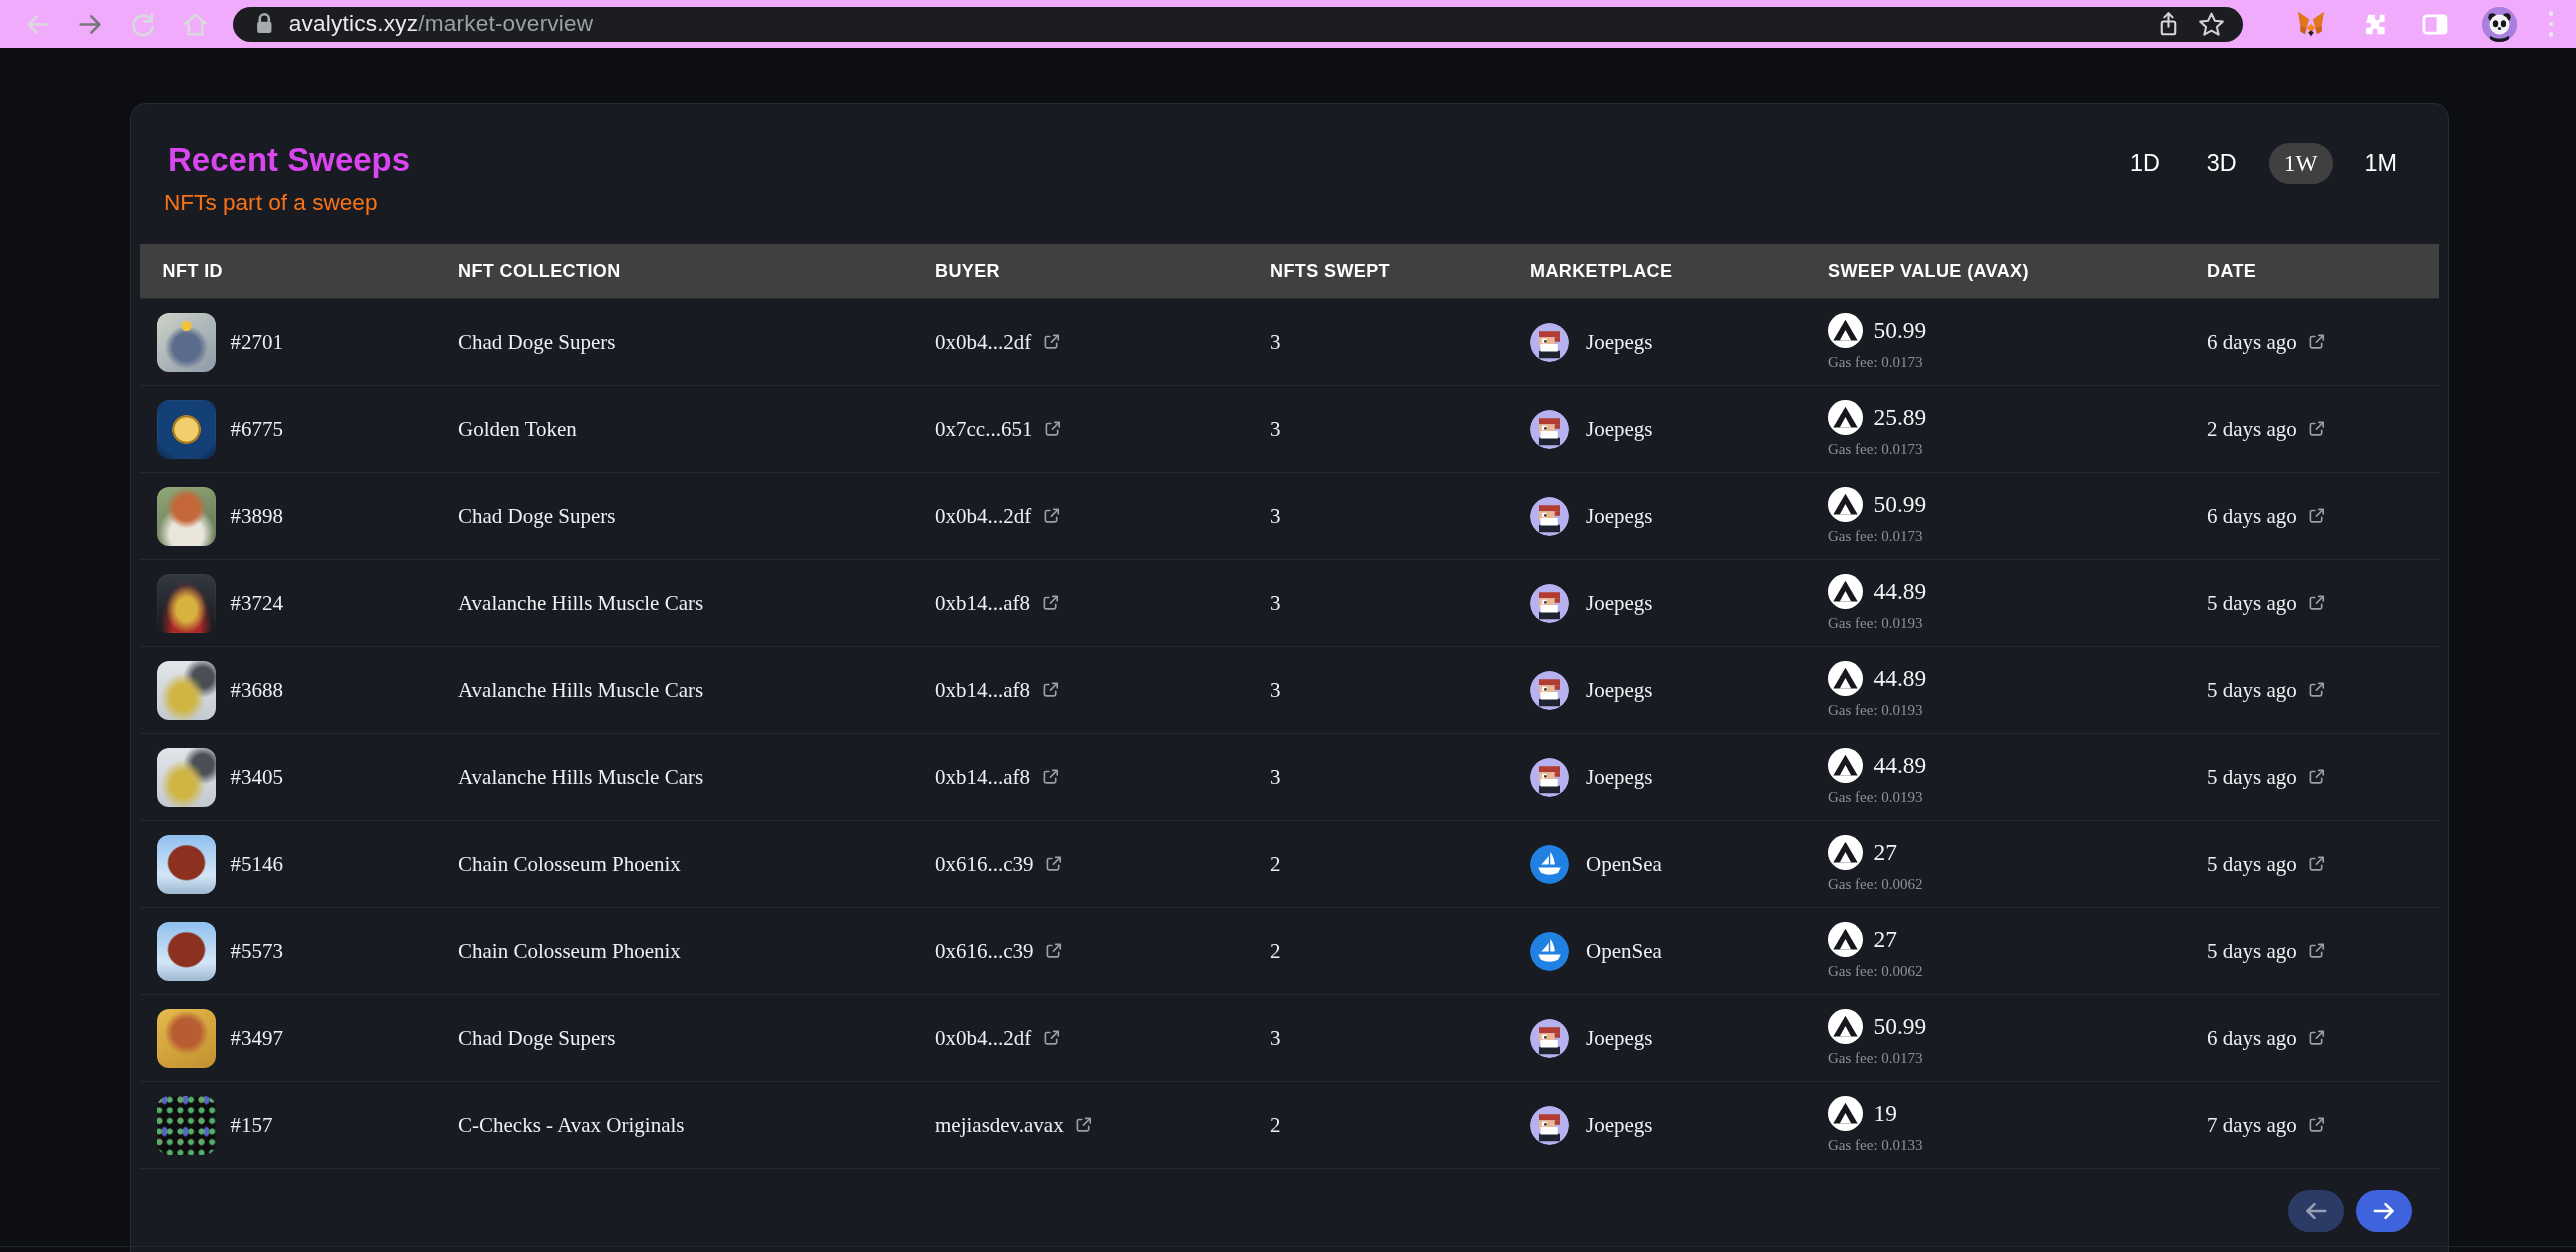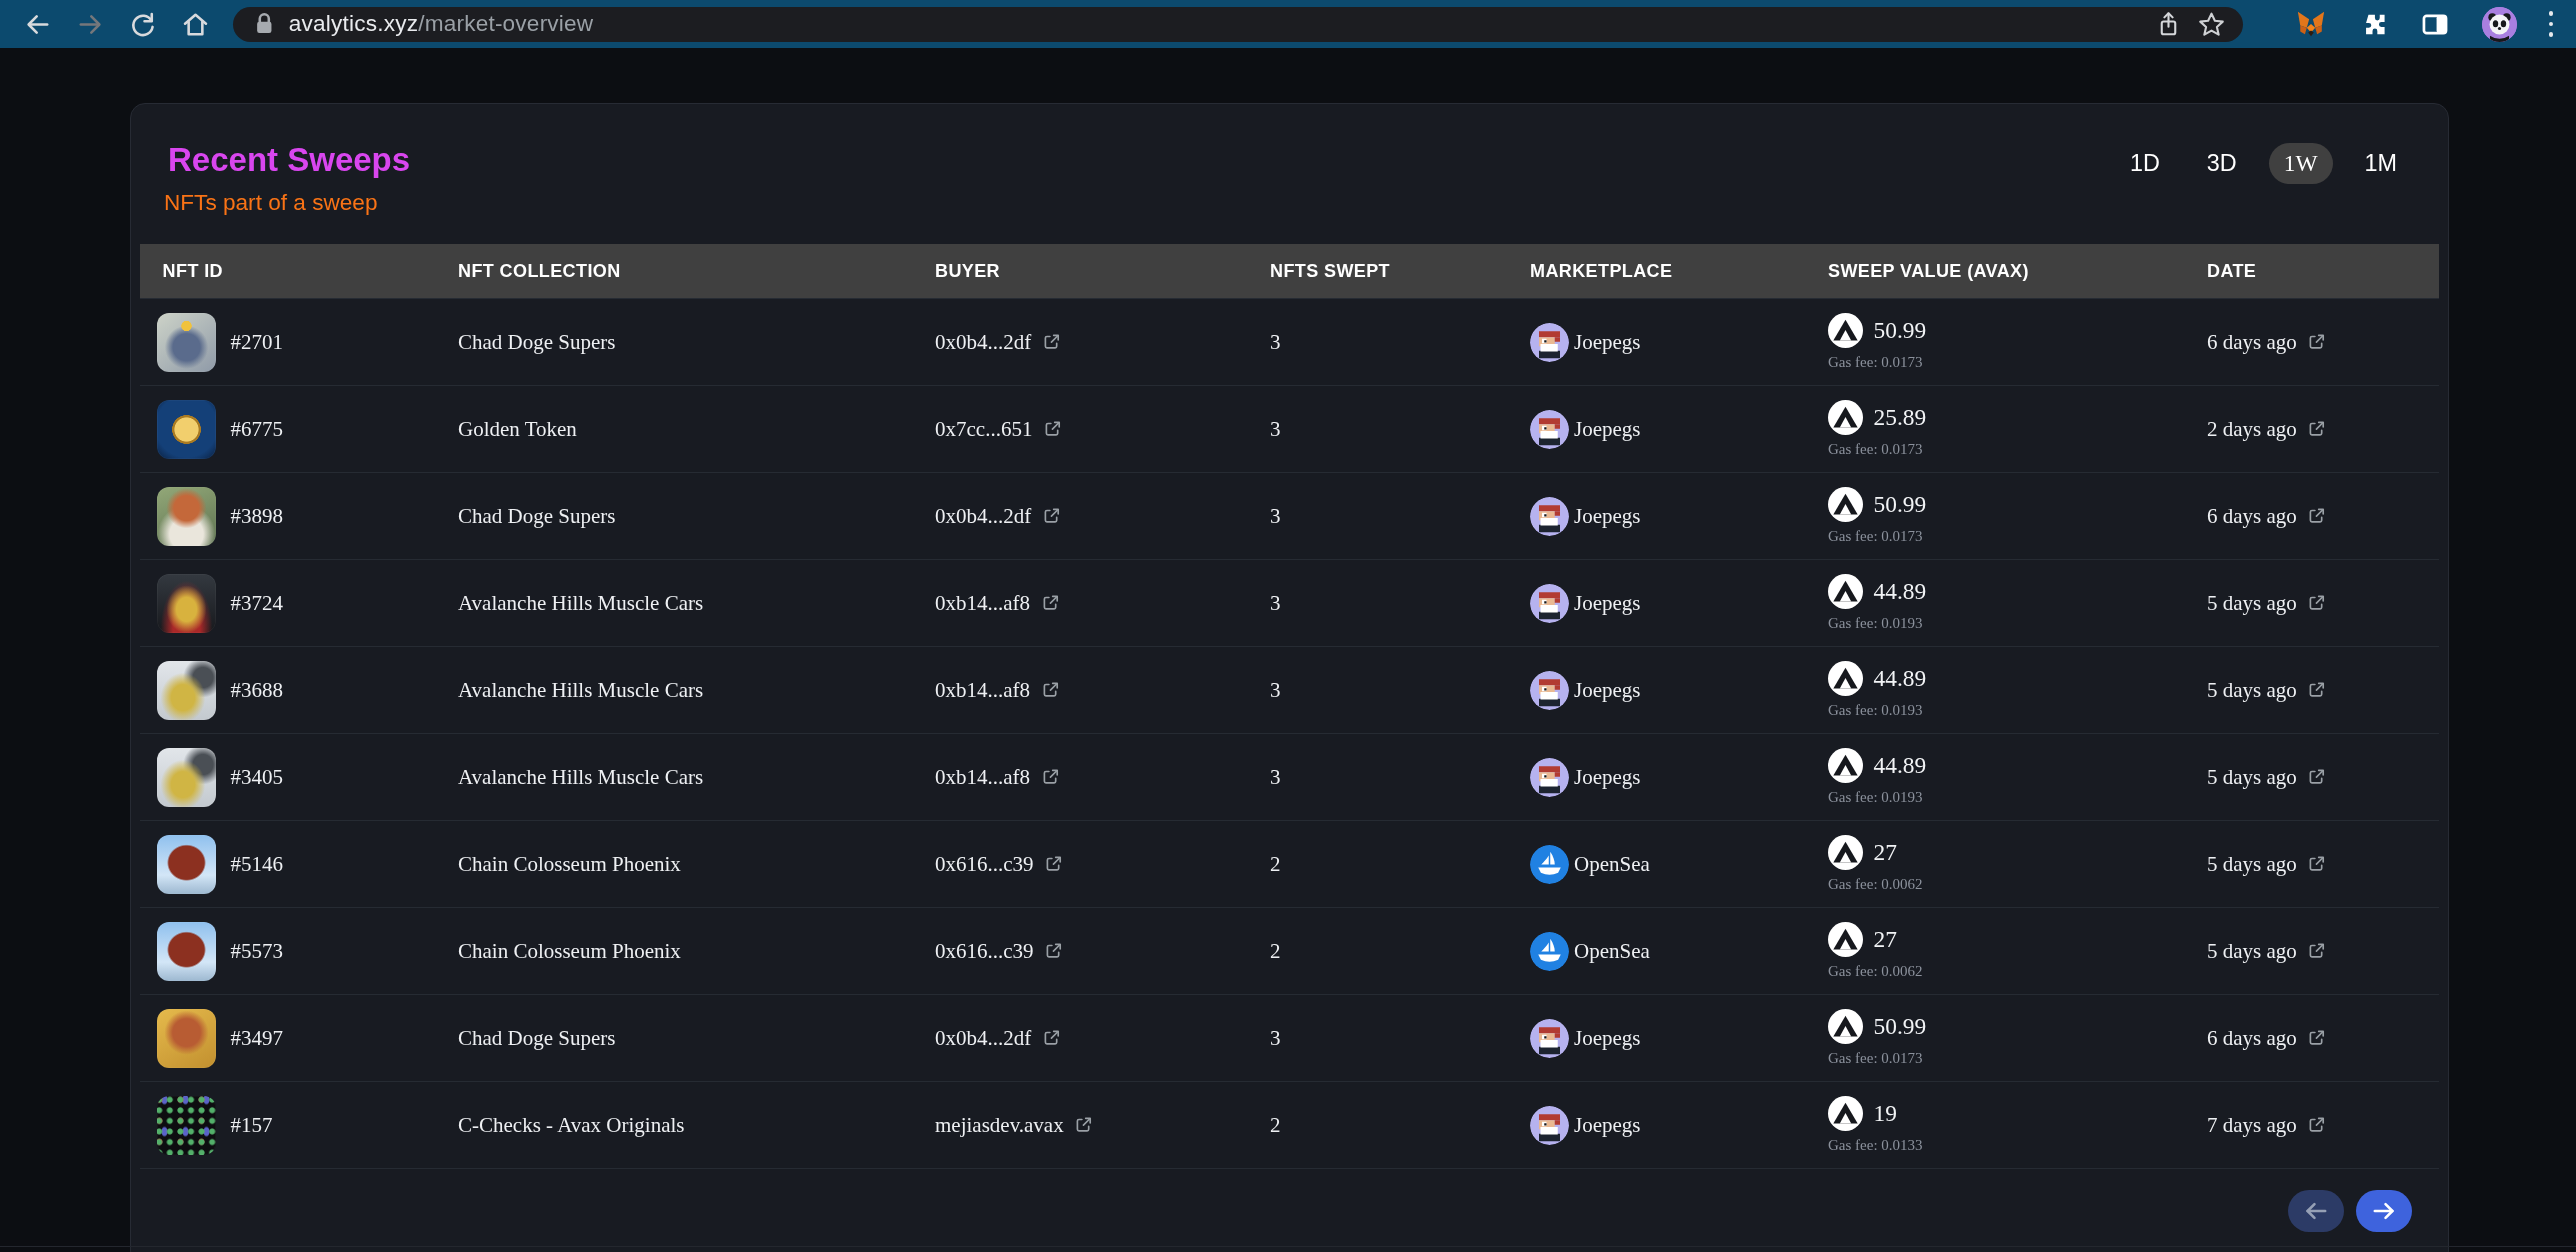--- a/index.html
+++ b/index.html
@@ -1,20 +1,20 @@
 <!DOCTYPE html>
 <html style="font-size:12px"><head>
 <meta charset="utf-8">
 <style>
   html,body{margin:0;padding:0;background:#0b0d11;width:2576px;height:1253px;overflow:hidden;
     font-family:"Liberation Sans",sans-serif;-webkit-font-smoothing:antialiased;}
   .stage{position:relative;width:2576px;height:1253px;}
 
   
-  .toolbar{position:absolute;top:0;left:0;width:100%;height:48px;background:#0c4a6e;
+  .toolbar{position:absolute;top:0;left:0;width:100%;height:48px;background:#f0abfc;
     display:flex;align-items:center;box-sizing:border-box;padding:0 22.6px;gap:22.6px;z-index:5;}
   .tb-btn{width:30px;height:30px;display:flex;align-items:center;justify-content:center;flex:none;}
   .url-pill{flex:1;height:35px;min-width:0;background:#1c1d21;border-radius:18px;
     display:flex;align-items:center;box-sizing:border-box;padding:0 16.6px 0 19.6px;gap:13.6px;}
   .url-text{font-size:22.6px;color:#e9ebee;white-space:nowrap;letter-spacing:0.2px;}
   .url-text .path{color:#9aa0a6;}
   .pill-spacer{flex:1;}
   .ext-row{display:flex;align-items:center;gap:32px;margin-left:30px;flex:none;}
   .avatar{width:35px;height:35px;border-radius:50%;background:#a97fe0;display:flex;align-items:center;justify-content:center;overflow:hidden;}
   .kebab{display:flex;flex-direction:column;gap:6px;}
@@ -39,21 +39,21 @@
   .thead,.trow{display:grid;grid-template-columns:318px 477px 335px 260px 298px 379px 1fr;align-items:center;}
   .thead{height:54px;background:#404040;}
   .hc{font-size:18px;font-weight:700;color:#ffffff;letter-spacing:0.4px;}
   .hc.c0{padding-left:22.6px;}
   .trow{height:86px;border-top:0.8px solid #262b33;font-size:21px;color:#eef0f3;}
   .tbody{border-bottom:0.8px solid #262b33;font-family:Liberation Serif, serif;}
 
   .c-id{display:flex;align-items:center;gap:15px;padding-left:16.6px;}
   .thumb{width:59px;height:59px;border-radius:12px;flex:none;box-shadow:inset 0 0 0 0.8px rgba(255,255,255,.05);}
   .linkish{display:flex;align-items:center;gap:10.6px;}
-  .c-mkt{display:flex;align-items:center;gap:5px;}
+  .c-mkt{display:flex;align-items:center;gap:17px;}
   .mk-icon{width:39px;height:39px;border-radius:50%;flex:none;position:relative;overflow:hidden;}
   .mk-icon svg{display:none;position:absolute;inset:0;}
   .mk-joepegs .svg-joepegs{display:block;}
   .mk-opensea .svg-opensea{display:block;}
   .c-val{display:flex;flex-direction:column;gap:6px;justify-content:center;}
   .val-top{display:flex;align-items:center;gap:10.6px;font-size:23.4px;color:#f2f4f6;}
   .avax-badge{width:35px;height:35px;flex:none;}
   .gas{font-size:15px;color:#8b919c;}
   .c-date{display:flex;align-items:center;gap:10.6px;}
 

